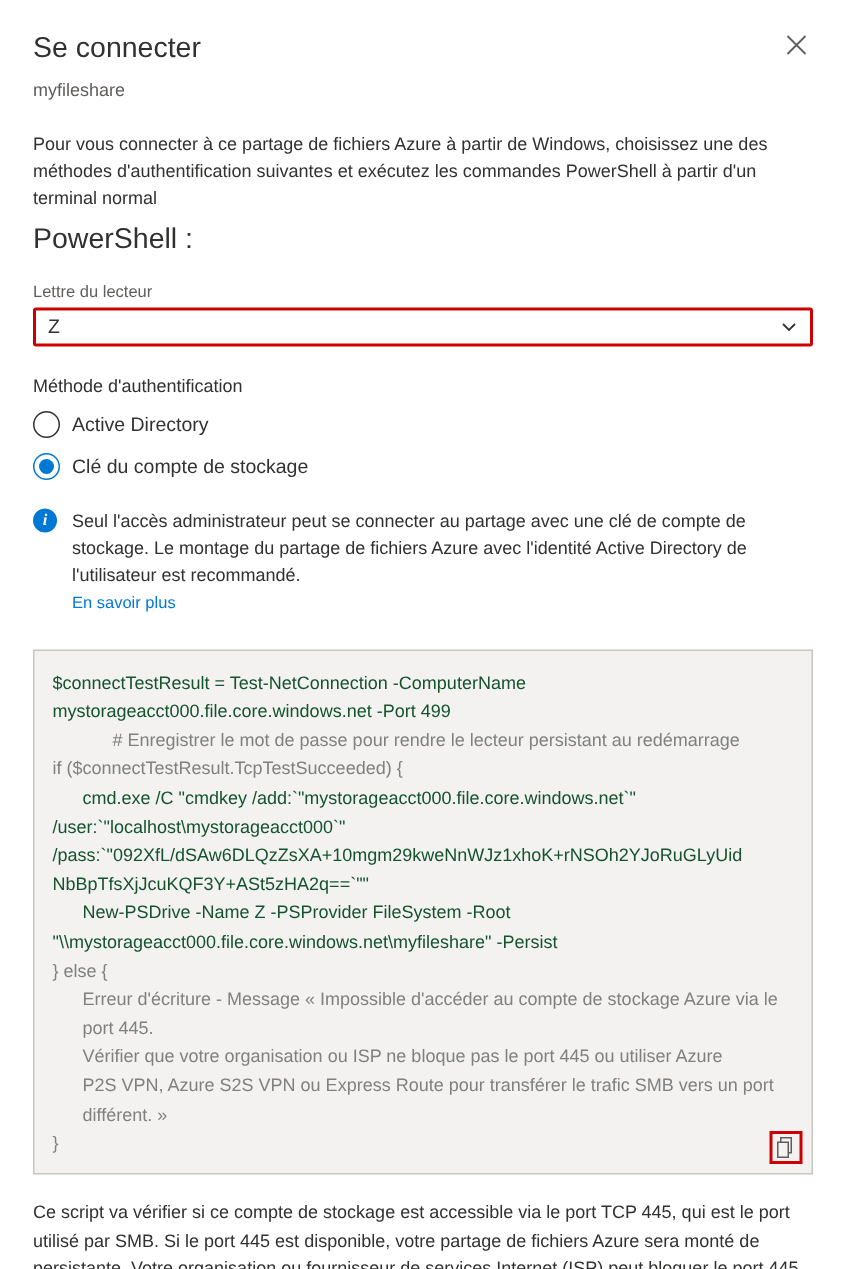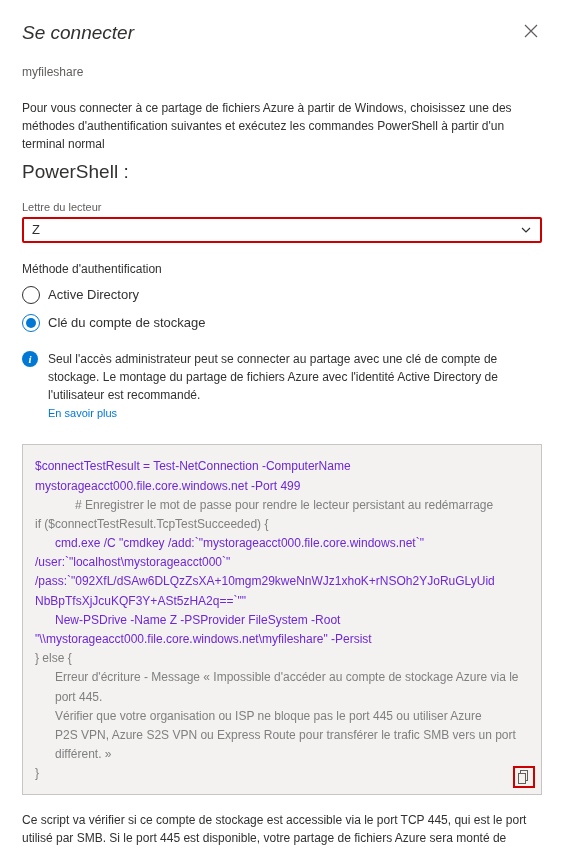--- a/index.html
+++ b/index.html
@@ -5,21 +5,21 @@
     * { box-sizing: border-box; margin: 0; padding: 0; }
     body {
       font-family: "Segoe UI", Arial, sans-serif;
       font-size: 13px;
       color: #323130;
       background: #fff;
       width: 564px;
       padding: 18px 22px;
       line-height: 1.4;
     }
-    .header-row { display: flex; align-items: center; justify-content: space-between; margin-bottom: 16px; font-style: italic; }
+    .header-row { display: flex; align-items: center; justify-content: space-between; margin-bottom: 4px; }
     .panel-title { font-size: 19px; font-weight: 400; color: #323130; }
     .close-btn { cursor: pointer; font-size: 16px; color: #605e5c; padding: 4px; }
     .subtitle { font-size: 12px; color: #605e5c; margin-bottom: 18px; }
     .intro-text { font-size: 12px; color: #323130; margin-bottom: 6px; line-height: 1.5; }
     .section-title { font-size: 19px; font-weight: 400; margin-bottom: 14px; }
     .field-label { font-size: 11px; color: #605e5c; margin-bottom: 2px; }
     .select-box {
       width: 100%;
       height: 26px;
       border: 2px solid #cc0000;
@@ -58,21 +58,21 @@
       border: 1px solid #c8c6c4;
       background: #f3f2f1;
       padding: 12px 10px 10px 12px;
       font-family: "Segoe UI", Arial, sans-serif;
       font-size: 12px;
       position: relative;
       margin-bottom: 16px;
       line-height: 1.6;
       white-space: normal;
     }
-    .code-line { color: #6d28d9; }
+    .code-line { color: #14532d; }
     .code-comment { color: #808080; }
     .code-indent1 { padding-left: 20px; }
     .code-indent2 { padding-left: 40px; }
     .copy-btn {
       position: absolute; bottom: 6px; right: 6px;
       width: 22px; height: 22px;
       border: 2px solid #cc0000;
       background: #f3f2f1;
       display: flex; align-items: center; justify-content: center;
       cursor: pointer;

